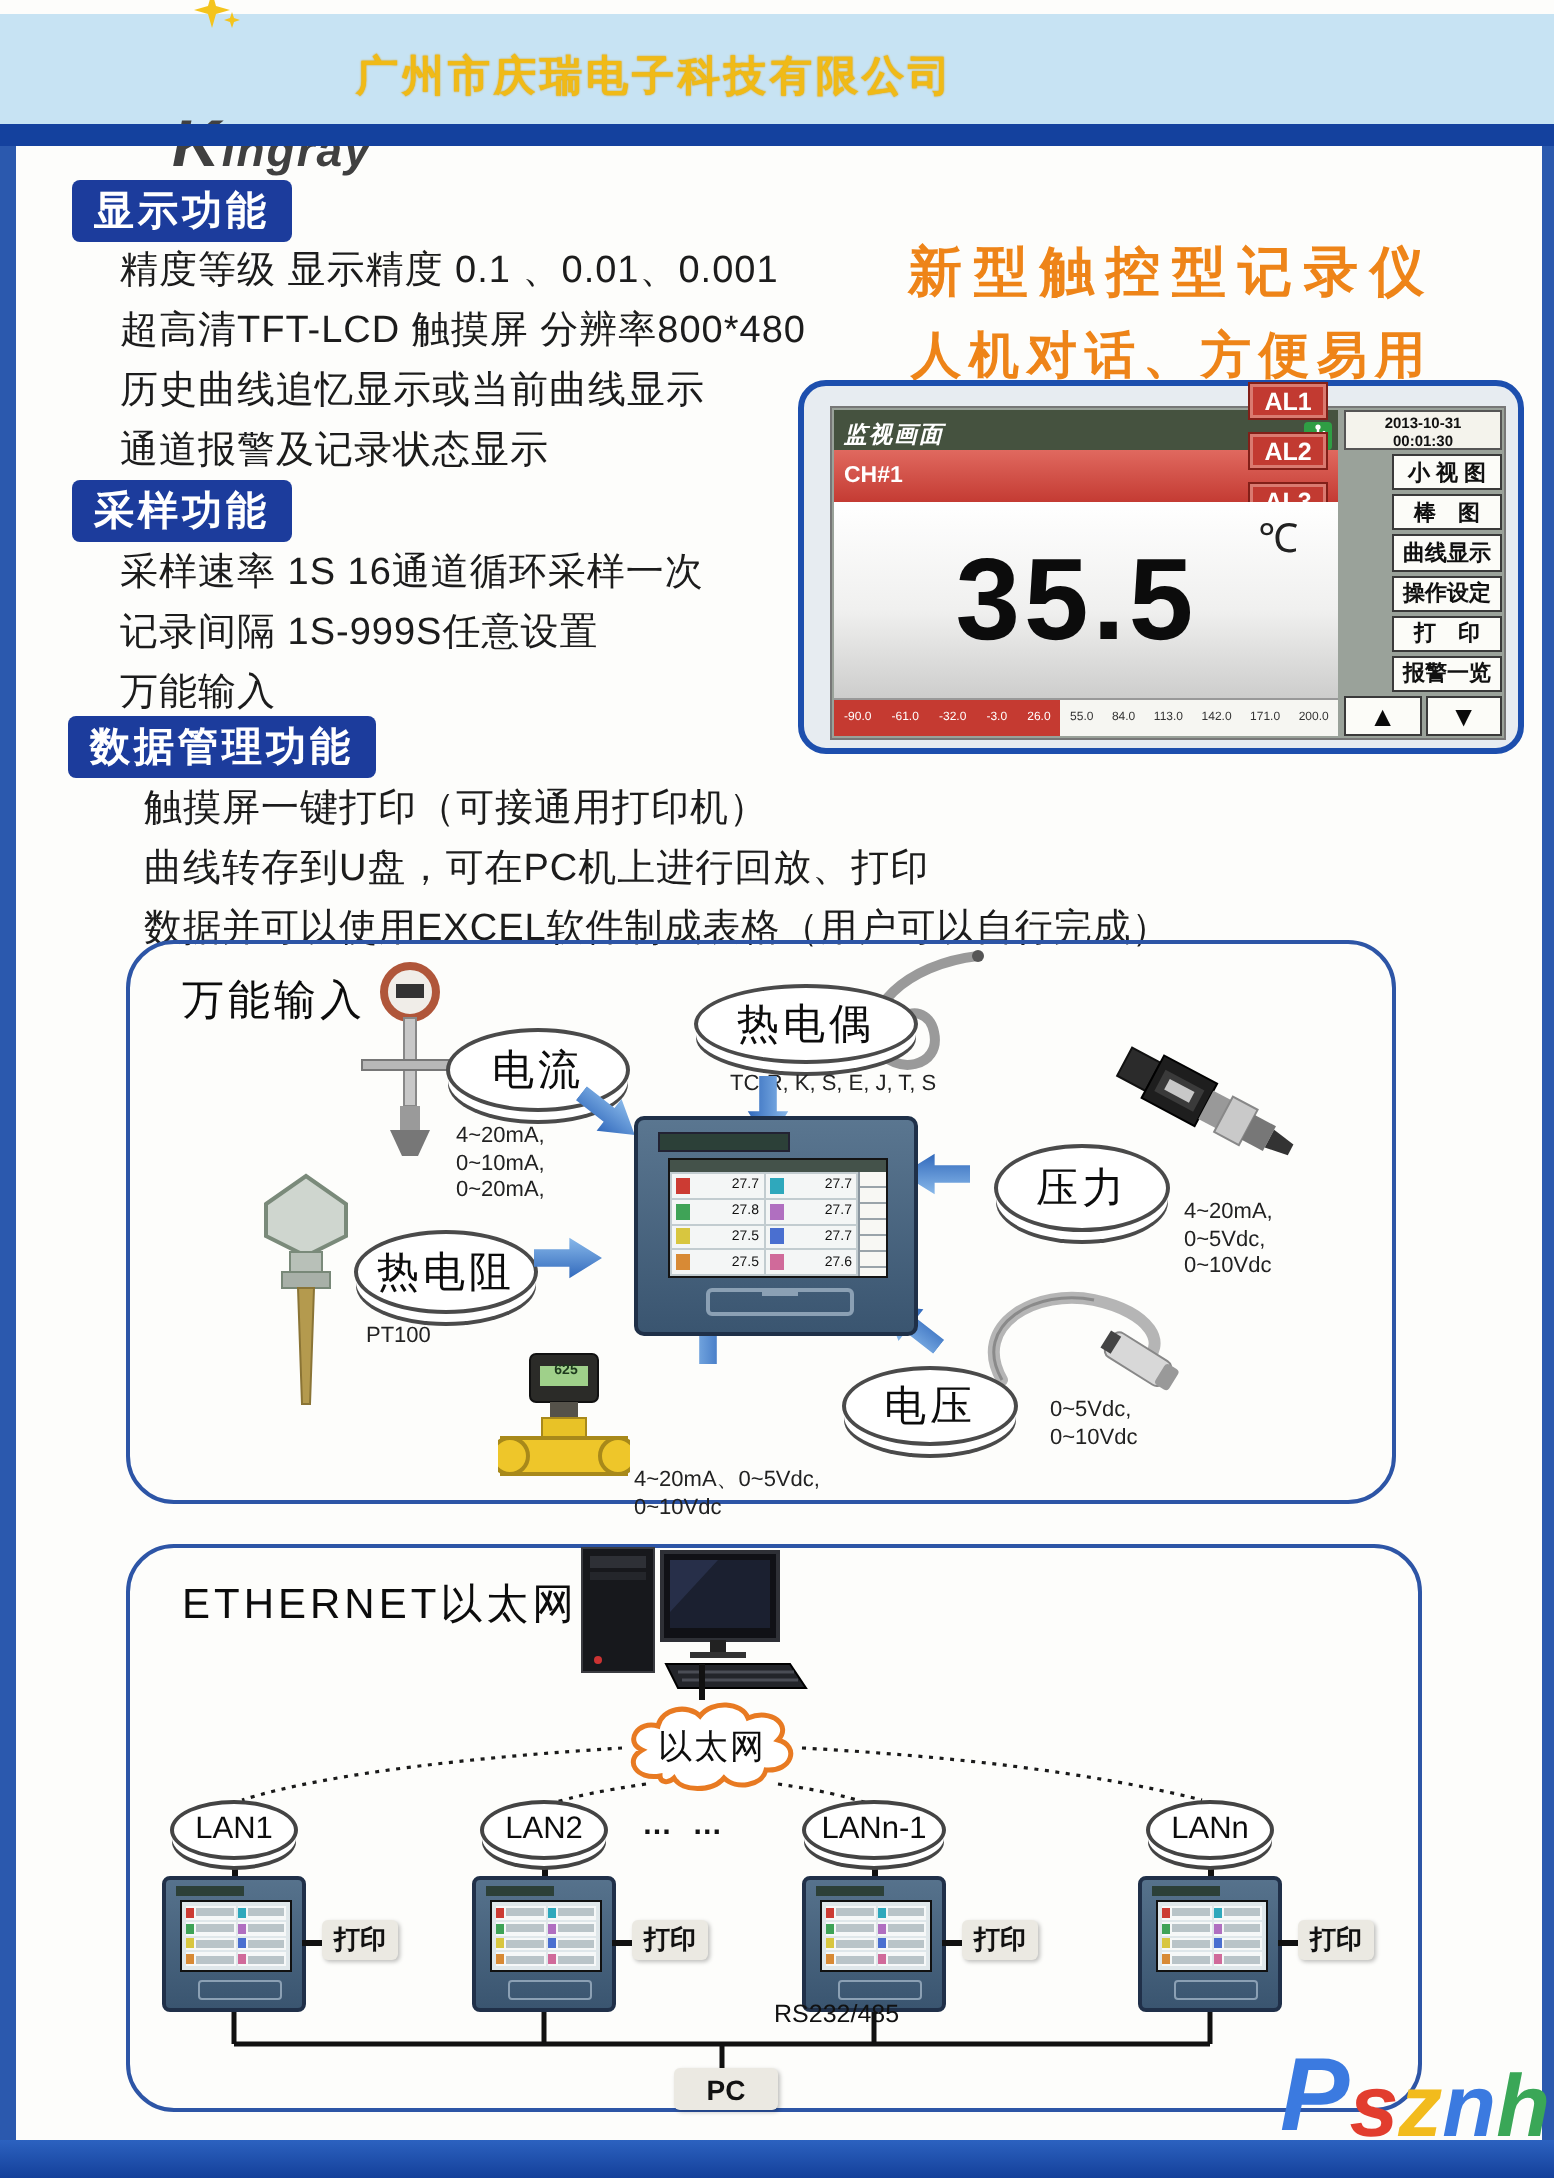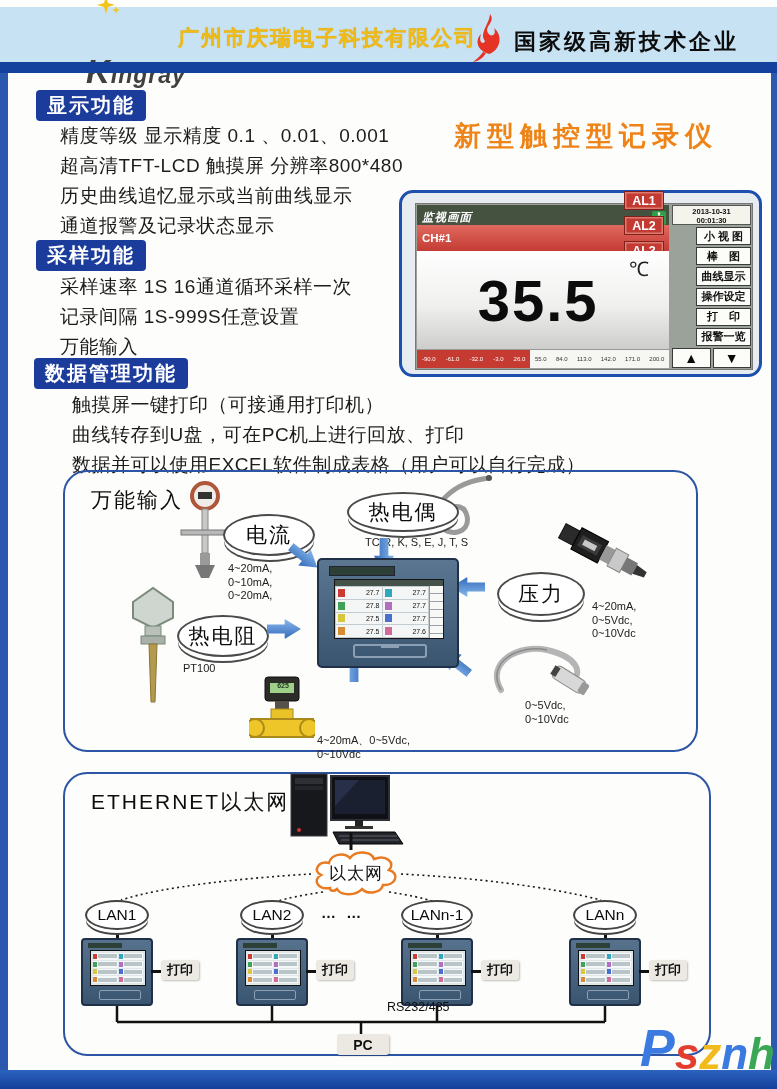--- a/index.html
+++ b/index.html
@@ -169,27 +169,20 @@
 
 <div class="page">
 
   <div class="header">
     <svg class="brand-star" width="26" height="20" viewBox="0 0 26 20">
       <path d="M10 0 L12 7 L19 9 L12 11 L10 18 L8 11 L1 9 L8 7 Z" fill="#f4c41d"></path>
       <path d="M20 10 L21 13 L24 14 L21 15 L20 18 L19 15 L16 14 L19 13 Z" fill="#f4c41d"></path>
     </svg>
     <div class="brand">KIngray</div>
     <div class="company">广州市庆瑞电子科技有限公司</div>
-    <div class="cert">
-      <svg width="34" height="50" viewBox="0 0 34 50">
-        <path d="M20 1 C26 9 14 13 18 20 C21 25 27 22 24 15 C33 22 31 37 19 41 C8 38 4 28 11 21 C8 30 14 32 15 28 C9 20 19 12 20 1 Z" fill="#e53325"></path>
-        <path d="M16 40 C13 45 9 48 3 49 C8 45 11 42 13 39 Z" fill="#e53325"></path>
-      </svg>
-      <span class="cert-text">国家级高新技术企业</span>
-    </div>
   </div>
   <div class="divider-bar"></div>
   <div class="edge-left"></div>
   <div class="edge-right"></div>
 
   <div class="feature" id="sec0">
     <div class="badge">显示功能</div>
     <div class="lines">
         <div class="fline">精度等级  显示精度 0.1 、0.01、0.001</div>
         <div class="fline">超高清TFT-LCD 触摸屏 分辨率800*480</div>
@@ -209,20 +202,21 @@
     <div class="badge">数据管理功能</div>
     <div class="lines">
         <div class="fline">触摸屏一键打印（可接通用打印机）</div>
         <div class="fline">曲线转存到U盘，可在PC机上进行回放、打印</div>
         <div class="fline">数据并可以使用EXCEL软件制成表格（用户可以自行完成）</div>
       </div>
   </div>
 
   <div class="promo">
     <div class="pl1">新型触控型记录仪</div>
+    <div class="pl2">人机对话、方便易用</div>
   </div>
 
   <div class="monitor-frame">
     <div class="screen">
       <div class="scr-left">
         <div class="scr-top">
           <span class="scr-title">监视画面</span>
           <span class="usb">
             <svg width="14" height="14" viewBox="0 0 14 14">
               <rect width="14" height="14" rx="2" fill="#2f9e44"></rect>
@@ -340,20 +334,23 @@
       <span>热电偶</span>
       </div>
     <div class="oval o-current">
       <span>电流</span>
       </div>
     <div class="oval o-rtd">
       <span>热电阻</span>
       </div>
     <div class="oval o-press">
       <span>压力</span>
+      </div>
+    <div class="oval o-volt">
+      <span>电压</span>
       </div>
 
     <div class="subtext s-current">4~20mA,
 0~10mA,
 0~20mA,</div>
     <div class="subtext s-tc">TC-R, K, S, E, J, T, S</div>
     <div class="subtext s-rtd">PT100</div>
     <div class="subtext s-press">4~20mA,
 0~5Vdc,
 0~10Vdc</div>

